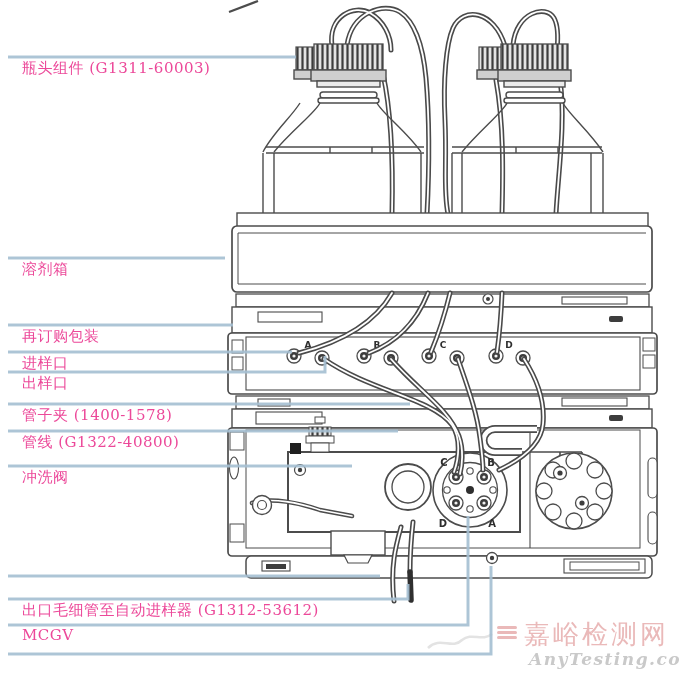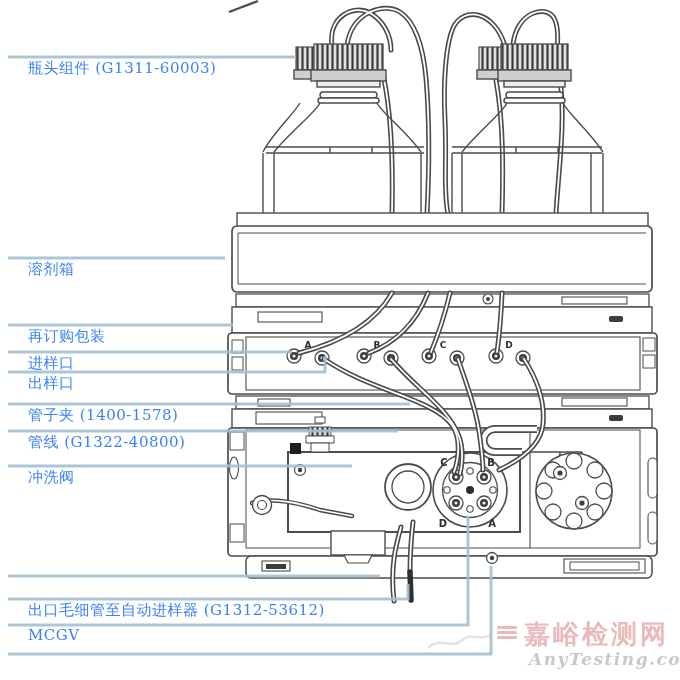--- a/index.html
+++ b/index.html
@@ -1,21 +1,21 @@
 <!DOCTYPE html>
 <html><head>
 <meta charset="utf-8">
 <style>
   html,body{margin:0;padding:0;background:#ffffff;}
   #stage{position:relative;width:680px;height:680px;background:#ffffff;overflow:hidden;
          font-family:"DejaVu Serif","Liberation Serif",serif;}
   #art{position:absolute;left:0;top:0;}
-  .callout{position:absolute;left:28px;font-size:15px;color:#3b82f6;letter-spacing:.5px;
+  .callout{position:absolute;left:22px;font-size:15px;color:#ec4899;letter-spacing:.5px;
            white-space:nowrap;line-height:1;}
-  .wm-cn{position:absolute;left:524px;top:621px;font-size:26px;font-weight:bold;
+  .wm-cn{position:absolute;left:524px;top:621px;font-size:26px;font-weight:normal;
          color:#eab9b9;letter-spacing:3px;line-height:1;}
   .wm-en{position:absolute;left:529px;top:651px;font-size:17px;font-weight:bold;
          font-style:italic;color:#c9c9c9;letter-spacing:1.5px;line-height:1;}
   .wm-icon{position:absolute;left:497px;top:626px;width:20px;height:16px;}
   .wm-icon span{display:block;height:3px;background:#eab9b9;border-radius:2px;margin-bottom:2px;}
   svg text{font-family:"DejaVu Sans","Liberation Sans",sans-serif;font-weight:bold;fill:#2e2e2e;}
 </style>
 </head>
 <body>
 

